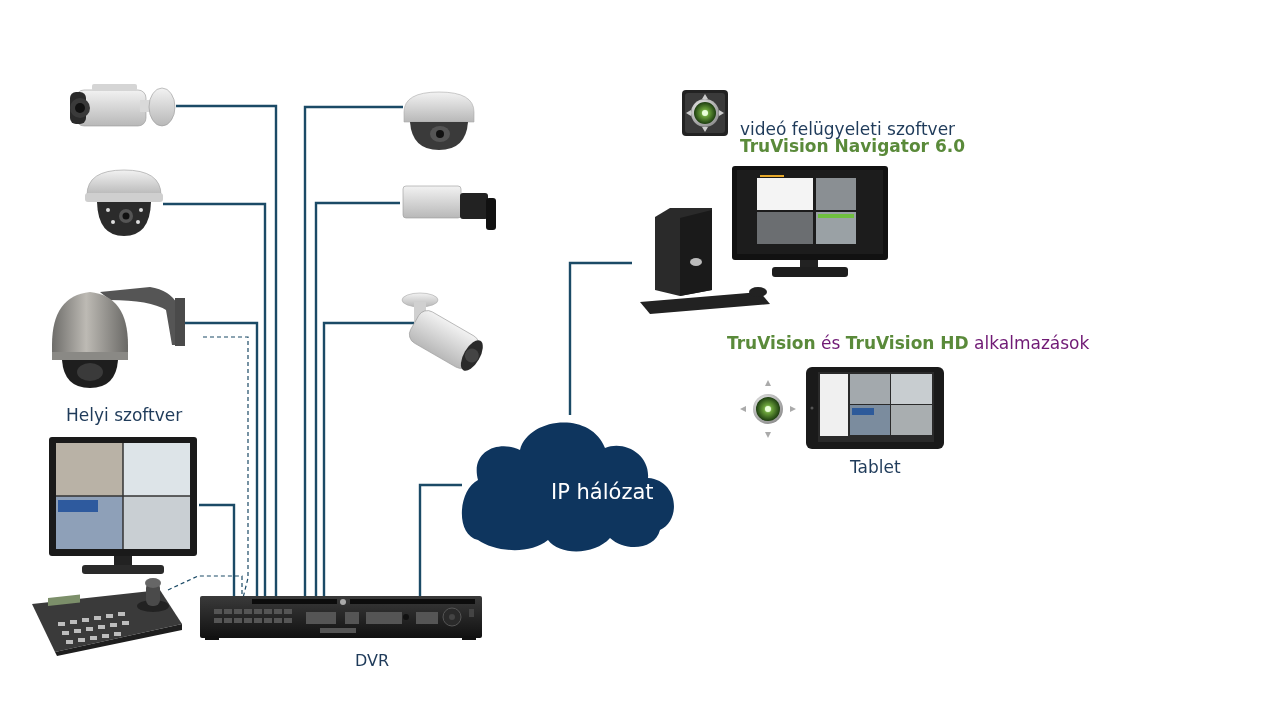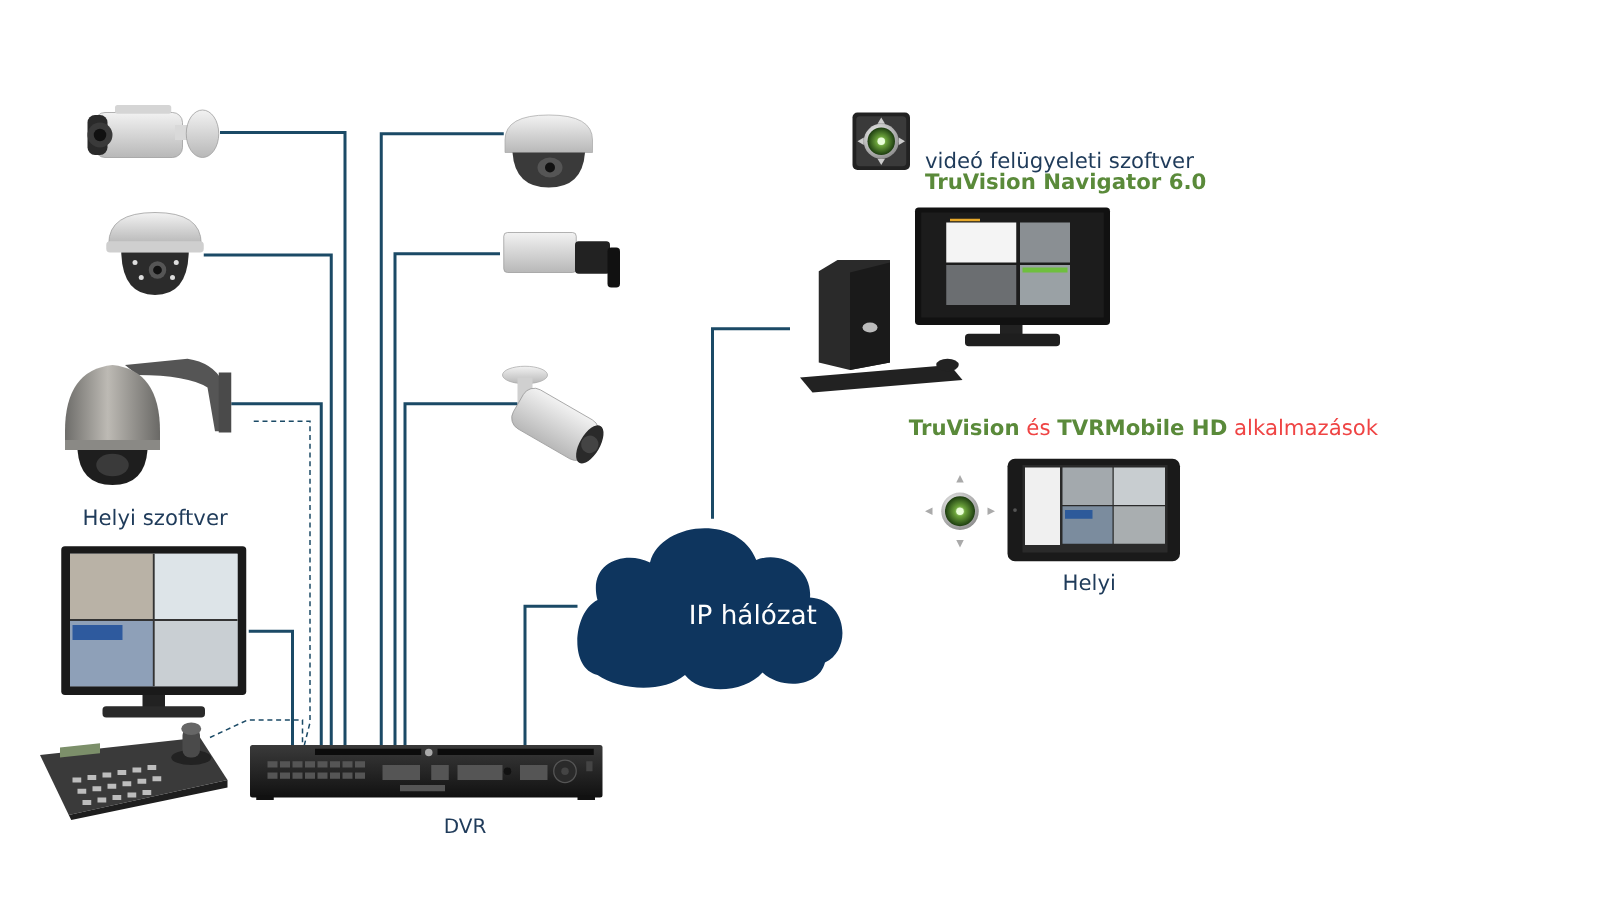--- a/index.html
+++ b/index.html
@@ -1,20 +1,20 @@
 <!DOCTYPE html>
 <html><head>
 <meta charset="utf-8">
 <style>
   html,body{margin:0;padding:0;background:#ffffff;}
   body{width:1280px;height:720px;position:relative;overflow:hidden;font-family:"DejaVu Sans","Liberation Sans",sans-serif;}
   #diagram{position:absolute;left:0;top:0;width:1280px;height:720px;}
   .lbl{position:absolute;color:#1f3b5a;font-family:"DejaVu Sans",sans-serif;white-space:nowrap;}
   .green{color:#5a8a3a;font-weight:bold;}
-  .blue{color:#ef4444;text-align:right;}
+  .blue{color:#701a75;text-align:right;}
 </style>
 </head>
 <body>
 
 <svg id="diagram" viewBox="0 0 1280 720" xmlns="http://www.w3.org/2000/svg">
   <defs>
     <linearGradient id="camWhite" x1="0" y1="0" x2="0" y2="1">
       <stop offset="0" stop-color="#f2f2f2"></stop>
         <stop offset="1" stop-color="#b8b8b8"></stop>
     </linearGradient>
@@ -238,23 +238,23 @@
     <rect x="850" y="405" width="40" height="30" fill="#7b8c9e"></rect>
     <rect x="852" y="408" width="22" height="7" fill="#2d5a9a"></rect>
     <rect x="891" y="405" width="41" height="30" fill="#a9aeb0"></rect>
     <circle cx="812" cy="408" r="1.5" fill="#555"></circle>
   </g>
 </svg>
 
 <div class="lbl" style="left:66px;top:405px;font-size:17px;">Helyi szoftver</div>
 <div class="lbl" style="left:318px;top:651px;font-size:16px;margin-left:37px;">DVR</div>
 <div class="lbl" style="left:519px;top:480px;font-size:21px;color:#ffffff;margin-left:32px;">IP hálózat</div>
-<div class="lbl" style="left:850px;top:457px;font-size:17px;">Helyi</div>
+<div class="lbl" style="left:850px;top:457px;font-size:17px;">Tablet</div>
 
 <div class="lbl green" style="left:740px;top:92px;font-size:17px;margin-top:44px;">TruVision Navigator 6.0</div>
 <div class="lbl" style="left:740px;top:119px;font-size:17px;">videó felügyeleti szoftver</div>
 
 <div class="lbl" style="left:727px;top:333px;font-size:17px;">
   <span class="green">TruVision</span>
   <span class="blue">és</span>
-  <span class="green">TVRMobile HD</span>
+  <span class="green">TruVision HD</span>
   <span class="blue">alkalmazások</span>
 </div>
 
 </body></html>

